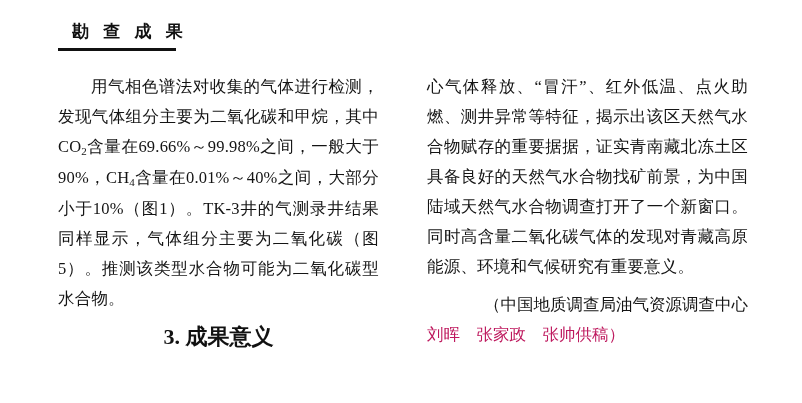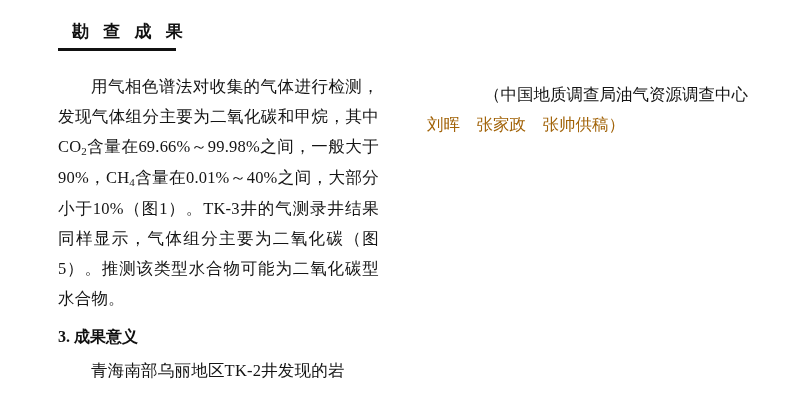--- a/index.html
+++ b/index.html
@@ -67,39 +67,39 @@
     text-align: justify;
     text-justify: inter-ideograph;
     letter-spacing: 0.2px;
     color: #141414;
   }
   p.indent {
     text-indent: 2em;
   }
   .section-heading {
     margin: 8px 0 4px 0;
-    font-size: 16px;
+    font-size: 22px;
     line-height: 30px;
     font-weight: bold;
-    text-align: left;
+    text-align: center;
     color: #111111;
   }
   .signature {
     margin: 8px 0 0 0;
     font-size: 16.5px;
     line-height: 30px;
     text-align: right;
     color: #141414;
   }
   .signature2 {
     margin: 0;
     font-size: 16.5px;
     line-height: 30px;
     text-align: left;
-    color: #a16207;
+    color: #be185d;
   }
   sub {
     font-size: 11px;
     vertical-align: baseline;
     position: relative;
     top: 3px;
   }
 </style>
 </head>
 <body>
@@ -111,23 +111,23 @@
     <div class="header-title">勘 查 成 果</div>
   </div>
 
   <div class="columns">
 
     <div class="col">
       <p class="para indent"><span>用气相色谱法对收集的气体进行检测，发现气体组分主要为二氧化碳和甲烷，其中CO</span><sub>2</sub><span>含量在69.66%～99.98%之间，一般大于90%，CH</span><sub>4</sub><span>含量在0.01%～40%之间，大部分小于10%（图1）。TK-3井的气测录井结果同样显示，气体组分主要为二氧化碳（图5）。推测该类型水合物可能为二氧化碳型水合物。</span></p>
 
       <h3 class="section-heading">3. 成果意义</h3>
 
-      <p class="para indent">青海南部乌丽地区TK-2井发现的岩</p>
     </div>
 
     <div class="col">
+      <p class="para">心气体释放、“冒汗”、红外低温、点火助燃、测井异常等特征，揭示出该区天然气水合物赋存的重要据据，证实青南藏北冻土区具备良好的天然气水合物找矿前景，为中国陆域天然气水合物调查打开了一个新窗口。同时高含量二氧化碳气体的发现对青藏高原能源、环境和气候研究有重要意义。</p>
 
       <p class="signature">（中国地质调查局油气资源调查中心</p>
       <p class="signature2">刘晖　张家政　张帅供稿）</p>
     </div>
 
   </div>
 </div>
 
 </body></html>

